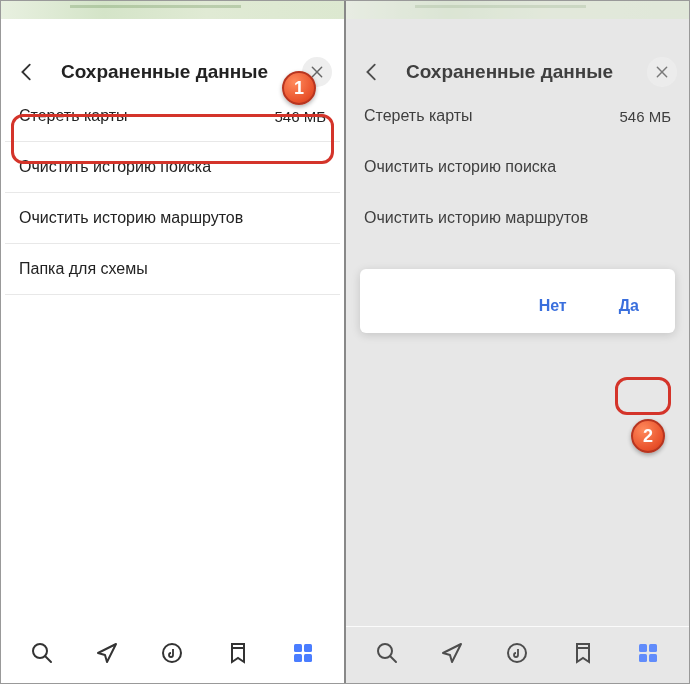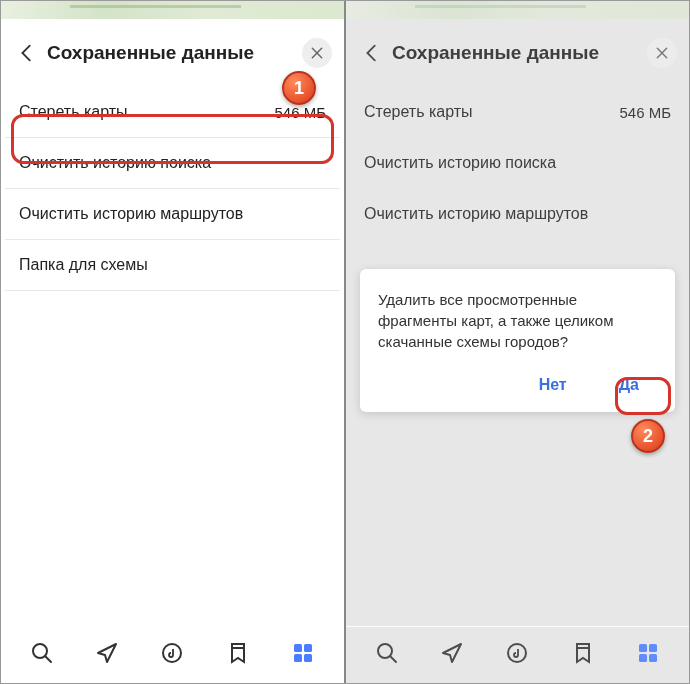--- a/index.html
+++ b/index.html
@@ -34,22 +34,23 @@
     .map-peek::after {
       content: '';
       position: absolute;
       top: 4px; left: 20%;
       width: 50%; height: 3px;
       background: rgba(100,140,80,0.3);
     }
     .header {
       display: flex;
       align-items: center;
-      padding: 19px 12px;
-      gap: 6px;
+      padding: 4px 12px;
+      gap: 20px;
+      margin-top: 34px;
     }
     .back-btn {
       width: 28px; height: 28px;
       display: flex; align-items: center; justify-content: center;
       cursor: pointer;
       font-size: 20px;
       color: #333;
     }
     .header-title {
       flex: 1;
@@ -288,21 +289,20 @@
           <svg viewBox="0 0 24 24">
             <rect x="3" y="3" width="8" height="8" rx="1.5" fill="#4a7dff"></rect>
             <rect x="13" y="3" width="8" height="8" rx="1.5" fill="#4a7dff"></rect>
             <rect x="3" y="13" width="8" height="8" rx="1.5" fill="#4a7dff"></rect>
             <rect x="13" y="13" width="8" height="8" rx="1.5" fill="#4a7dff"></rect>
           </svg>
         </div>
     </div>
 
     <div class="dialog">
-      <div class="dialog-text">Удалить все просмотренные фрагменты карт, а также целиком скачанные схемы городов?</div>
       <div class="dialog-actions">
         <div class="dialog-btn">Нет</div>
         <div class="dialog-btn">Да</div>
       </div>
     </div>
 
     <div class="hl-1" style="top:376px; right:18px; width:56px; height:38px;"></div>
     <div class="badge" style="top:418px; right:24px;">2</div>
   </div>
 

